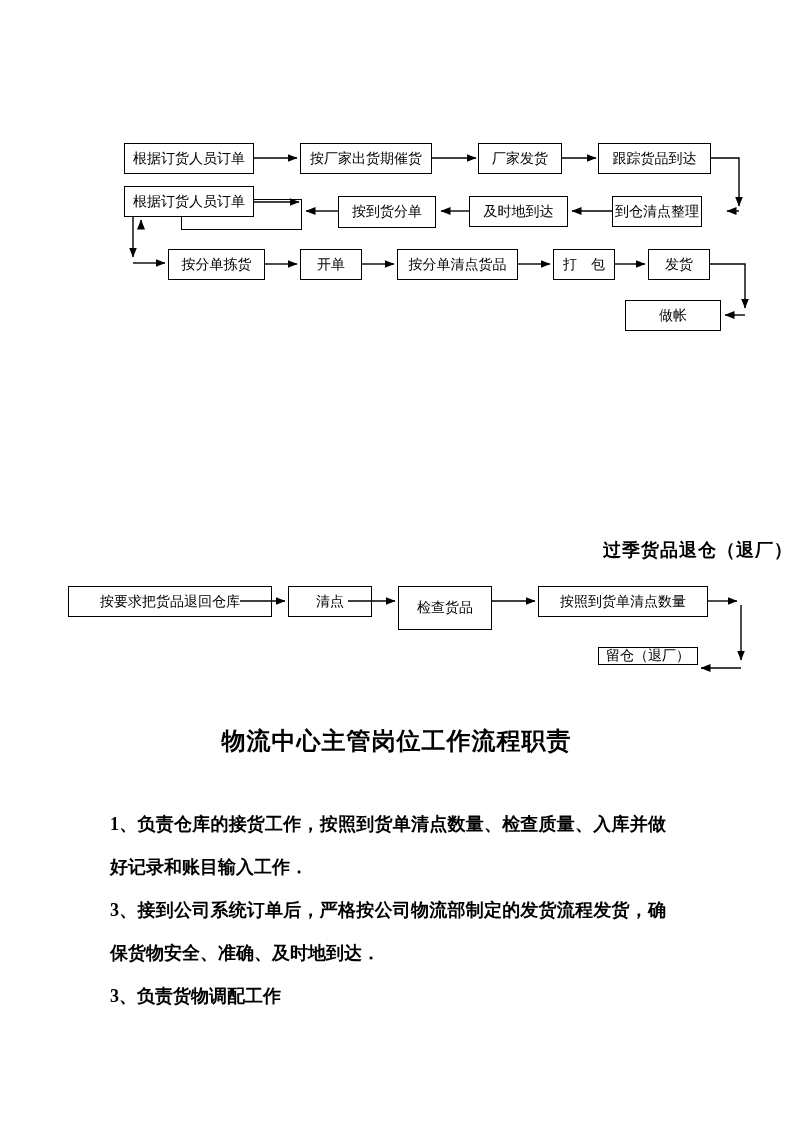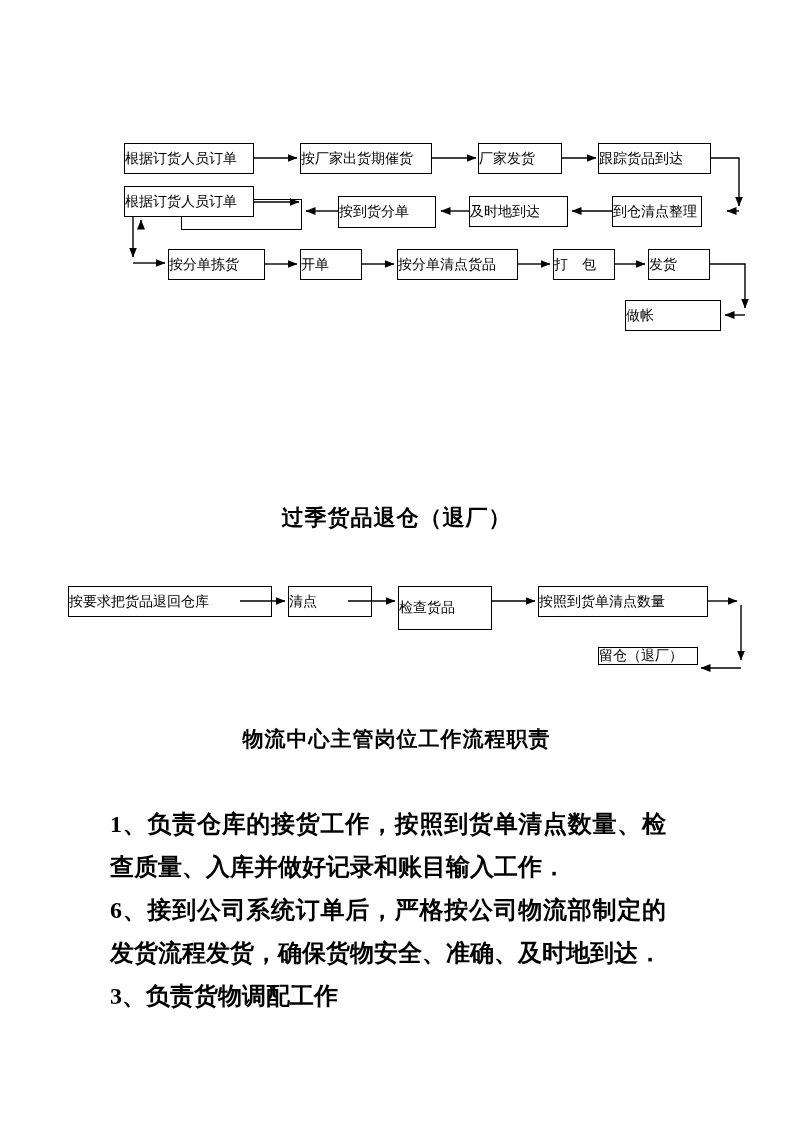--- a/index.html
+++ b/index.html
@@ -19,41 +19,42 @@
     z-index: 5;
     pointer-events: none;
   }
   .fbox {
     position: absolute;
     box-sizing: border-box;
     border: 1px solid #000000;
     background: #ffffff;
     display: flex;
     align-items: center;
+    justify-content: center;
     font-size: 14px;
     line-height: 1;
     white-space: nowrap;
     z-index: 2;
   }
   .fbox.empty { z-index: 1; }
   .fbox.top { z-index: 3; }
   .doc-title {
     position: absolute;
     left: 0; right: 0;
     text-align: center;
     font-weight: bold;
   }
-  .title-mid { top: 503px; font-size: 22px; letter-spacing: 1px; }
-  .title-low { top: 725px; font-size: 21px; letter-spacing: 1px; }
+  .title-mid { top: 538px; font-size: 18px; letter-spacing: 1px; text-align: right; }
+  .title-low { top: 725px; font-size: 24px; letter-spacing: 1px; }
   .bodytext {
     position: absolute;
     left: 110px;
     top: 803px;
     width: 556px;
-    font-size: 24px;
+    font-size: 18px;
     font-weight: bold;
     line-height: 43px;
     text-align: justify;
   }
   .bodytext p { margin: 0; padding: 0; }
 </style>
 </head>
 <body>
 
 <div class="page">
@@ -160,17 +161,17 @@
       <span>按照到货单清点数量</span>
     </div>
   <div class="fbox" style="left:598px;top:647px;width:100px;height:18px">
       <span>留仓（退厂）</span>
     </div>
 
   <div class="doc-title title-low">物流中心主管岗位工作流程职责</div>
 
   <div class="bodytext">
     <p>1、负责仓库的接货工作，按照到货单清点数量、检查质量、入库并做好记录和账目输入工作．</p>
-    <p>6、接到公司系统订单后，严格按公司物流部制定的发货流程发货，确保货物安全、准确、及时地到达．</p>
+    <p>3、接到公司系统订单后，严格按公司物流部制定的发货流程发货，确保货物安全、准确、及时地到达．</p>
     <p>3、负责货物调配工作</p>
   </div>
 
 </div>
 
 </body></html>

